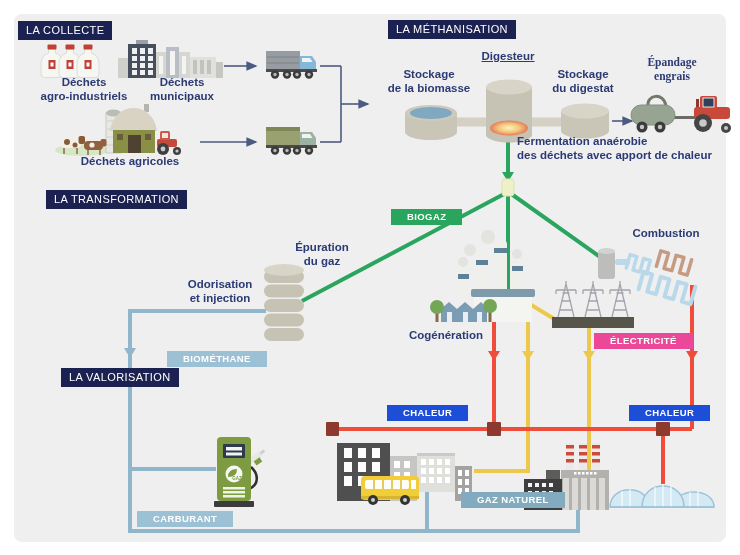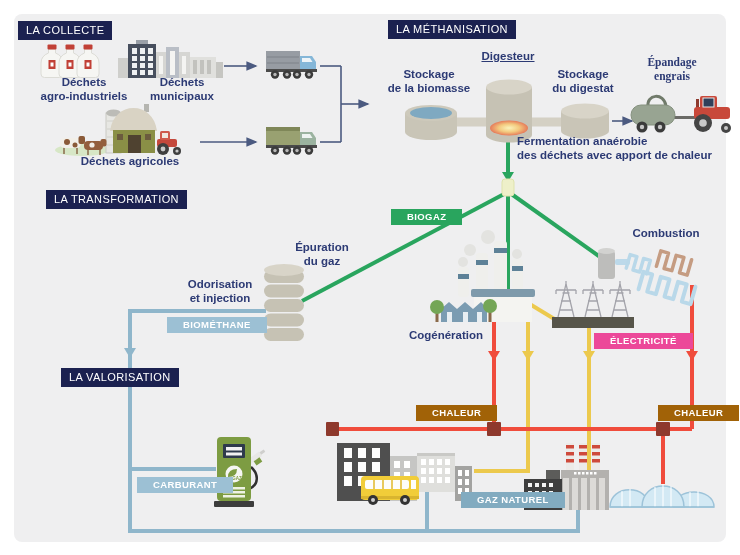--- a/index.html
+++ b/index.html
@@ -9,23 +9,23 @@
          background:#efeff0;border-radius:8px;}
   svg.layer{position:absolute;left:0;top:0;}
   .lbl{position:absolute;color:#2c3a74;font-weight:bold;font-size:11.5px;
        line-height:1.18;text-align:center;white-space:pre-line;}
   .lbl.ta-left{text-align:left;}
   .sec{position:absolute;background:#1b2150;color:#ffffff;font-weight:normal;
        font-size:11px;letter-spacing:.4px;padding:3px 8px 4px;white-space:nowrap;}
   .flow{position:absolute;color:#ffffff;font-weight:bold;font-size:9.5px;
         letter-spacing:.4px;padding:2px 16px 3px;white-space:nowrap;}
   .bg-biogaz{background:#29a55e;}
-  .bg-biomethane{background:#9cc0d4;}
+  .bg-biomethane{background:#9cc0d4;margin-top:34px;}
   .bg-electricite{background:#ec4899;}
-  .bg-chaleur{background:#a16207;margin-left:29px;}
+  .bg-chaleur{background:#1d4ed8;}
   .bg-gaznaturel{background:#82abc0;}
 </style>
 </head>
 <body>
 
 <div class="panel"></div>
 
 <svg class="layer" width="740" height="555" viewBox="0 0 740 555">
   <defs>
     <marker id="arrN" markerWidth="8" markerHeight="8" refX="6" refY="3" orient="auto">

